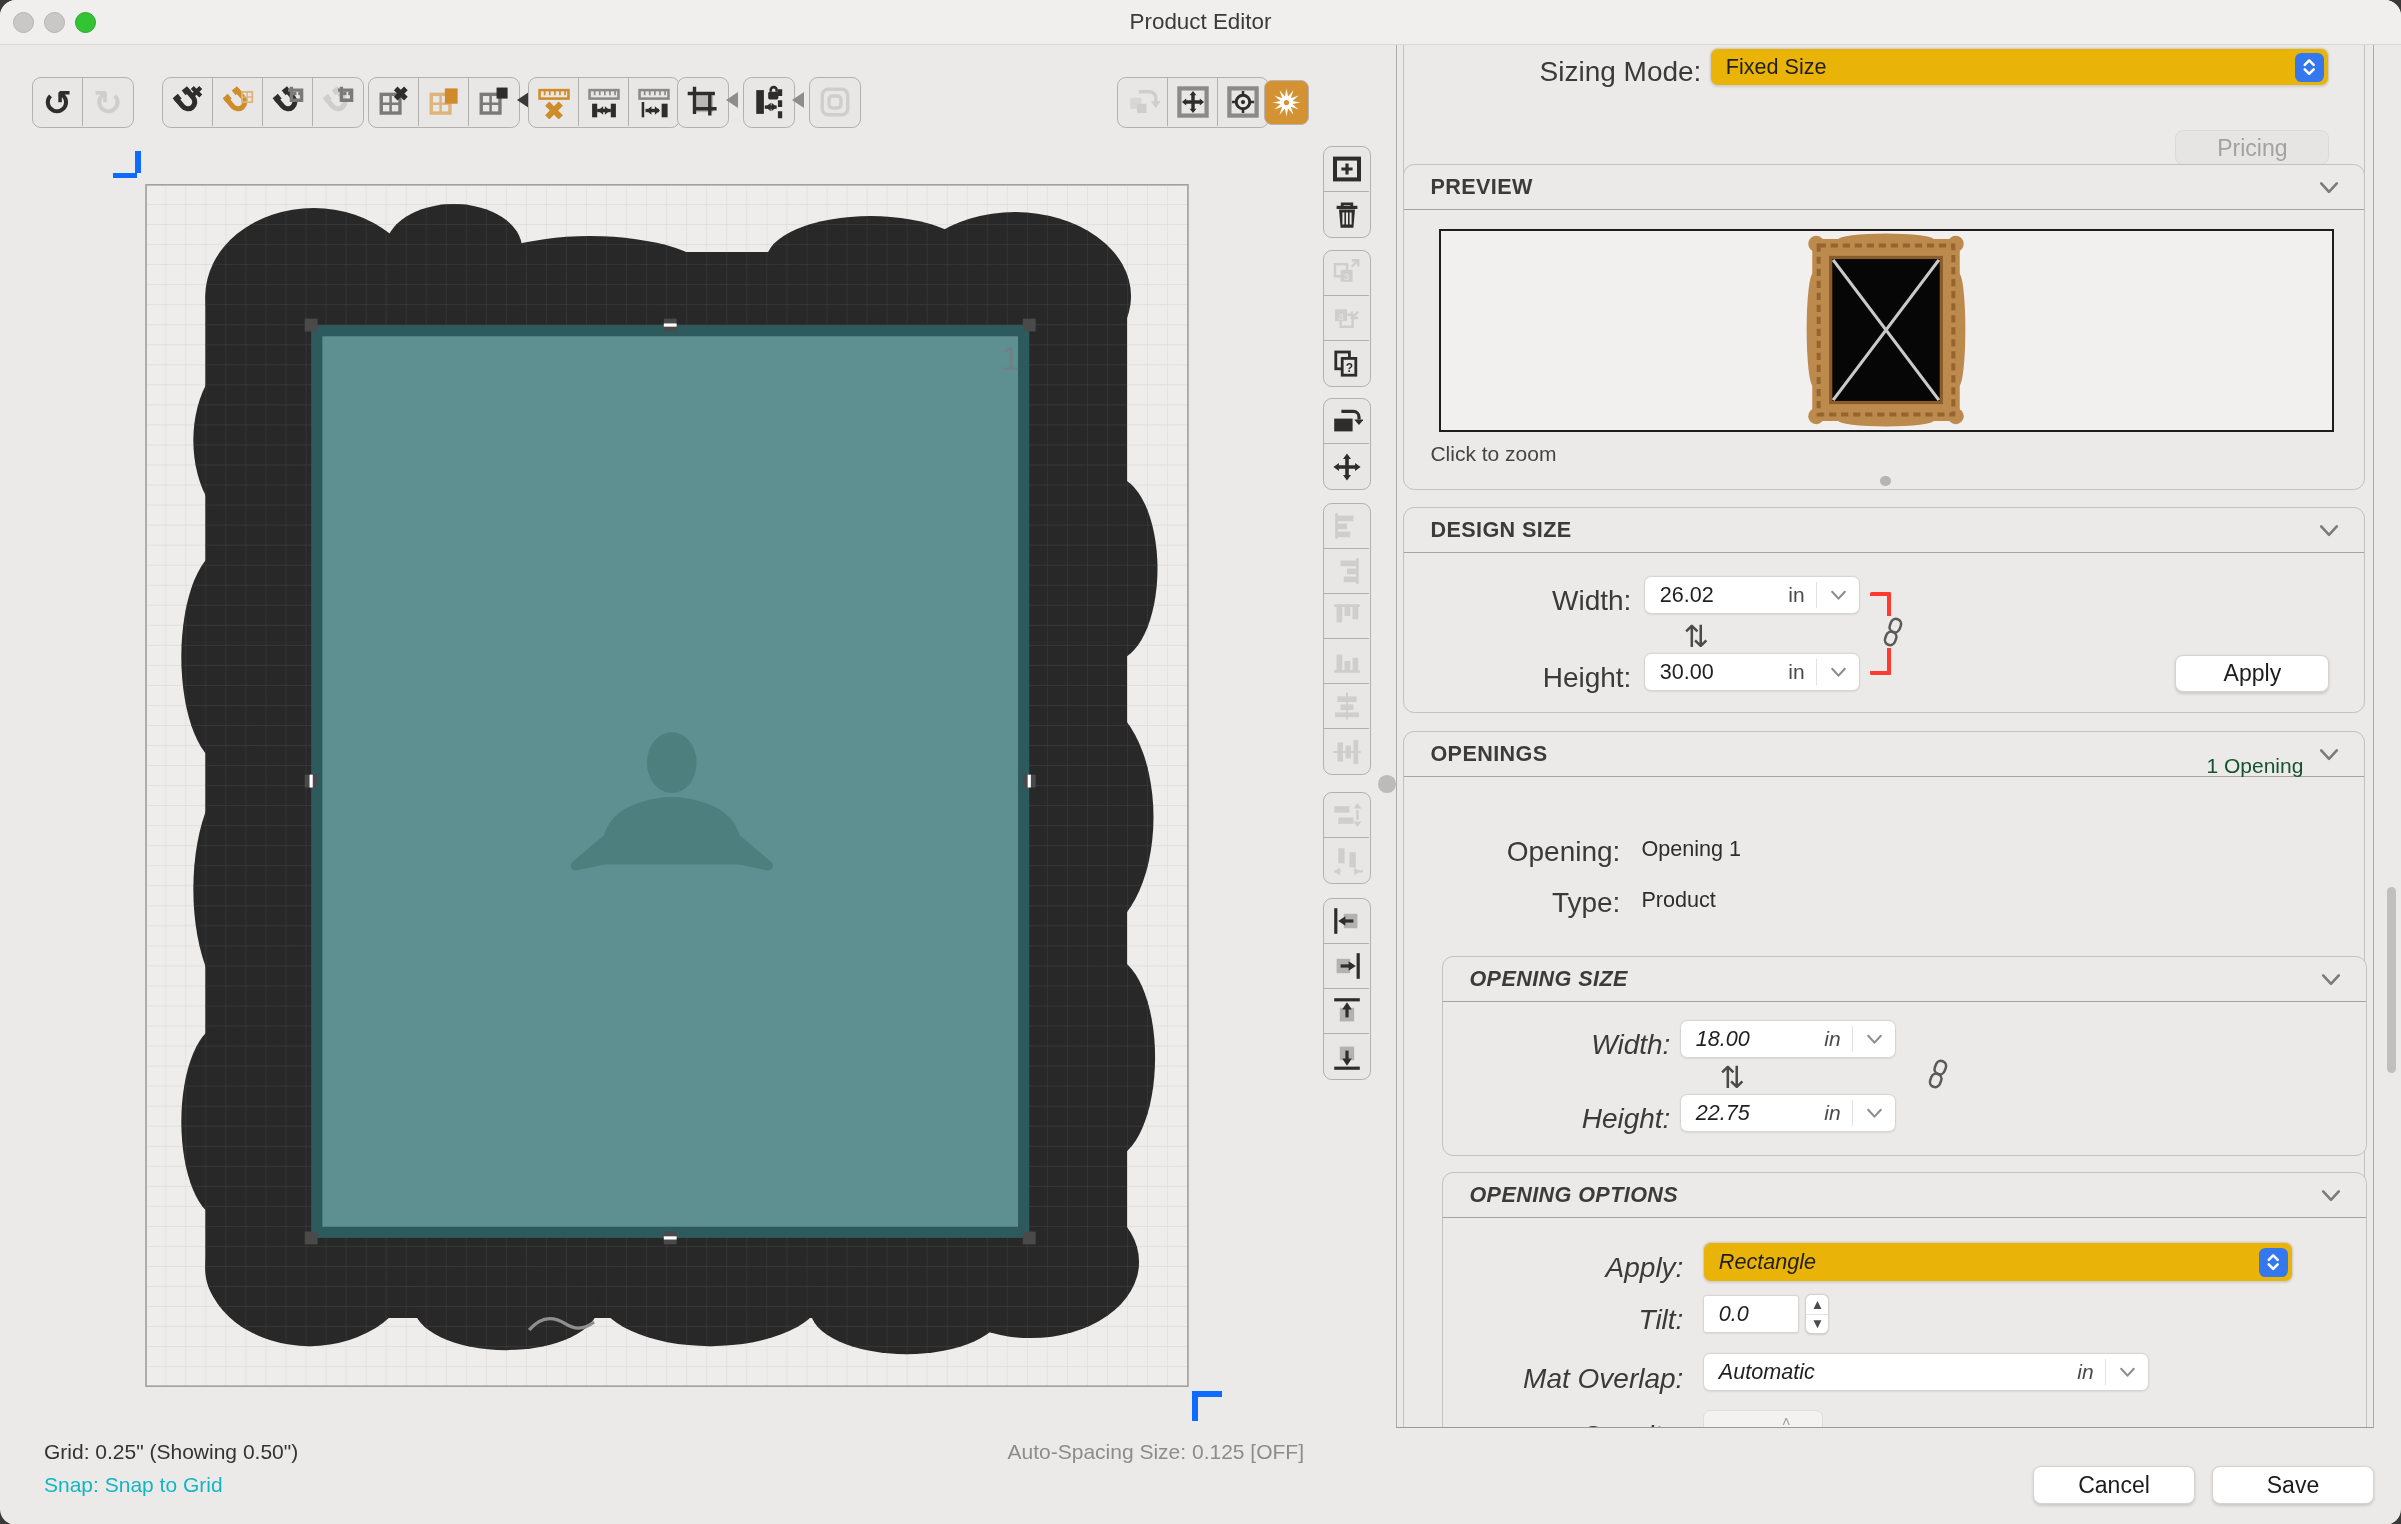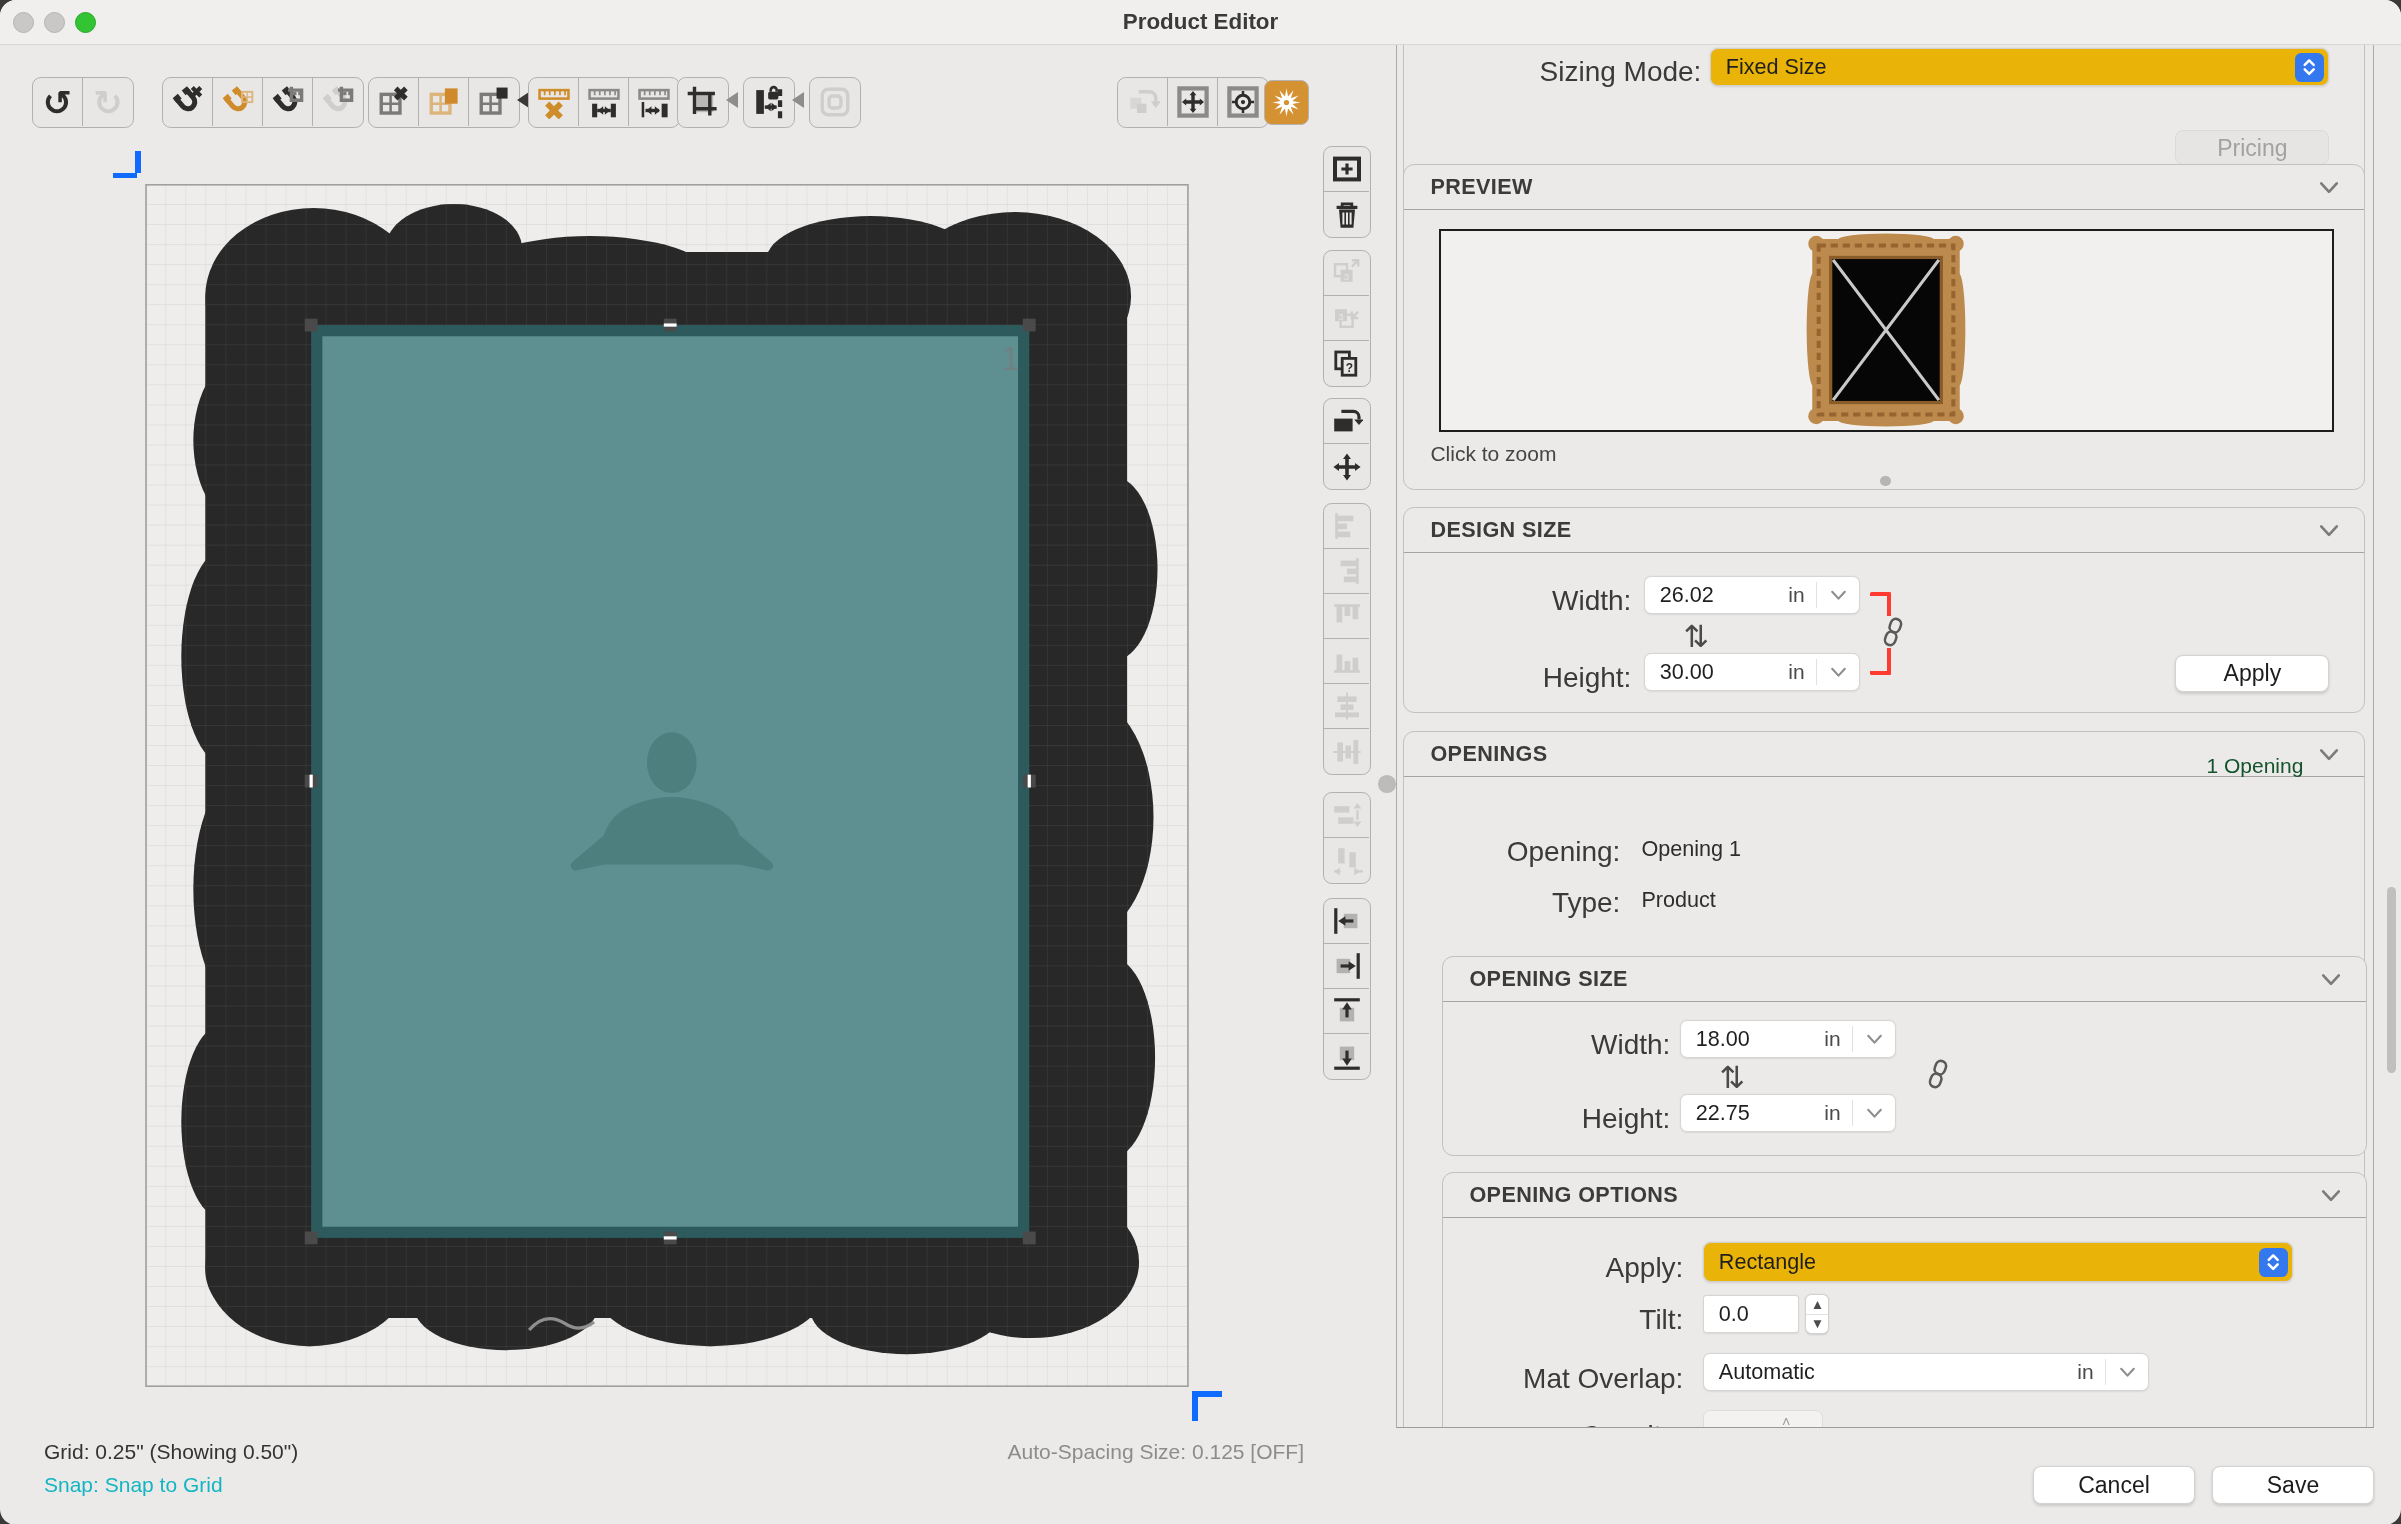--- a/index.html
+++ b/index.html
@@ -5,21 +5,21 @@
   * { margin:0; padding:0; box-sizing:border-box; }
   html,body { width:2401px; height:1525px; background:#3a3a3a; font-family:"Liberation Sans","DejaVu Sans",sans-serif; overflow:hidden; }
   .window { position:absolute; left:0; top:0; width:2401px; height:1525px; background:#eceae9; border-radius:16px; overflow:hidden; }
 
   
   .titlebar { position:absolute; left:0; top:0; width:100%; height:45px; background:#f0efed; border-bottom:1.6px solid #d8d7d5; }
   .tl { position:absolute; top:12px; width:21px; height:21px; border-radius:50%; }
   .tl.close   { left:13px;  background:#c9c8c7; border:0.8px solid #b3b2b1; }
   .tl.minimize{ left:44px;  background:#c9c8c7; border:0.8px solid #b3b2b1; }
   .tl.zoom    { left:75px;  background:#32c432; border:0.8px solid #27a527; }
-  .wtitle { position:absolute; left:0; right:0; top:0; height:45px; line-height:43px; text-align:center; font-size:22.4px; font-weight:700; color:#3a3a3a; }
+  .wtitle { position:absolute; left:0; right:0; top:0; height:45px; line-height:43px; text-align:center; font-size:22.4px; font-weight:400; color:#3a3a3a; }
 
   
   .tbgroup { position:absolute; top:77px; height:51px; display:flex; background:#e8e7e5; border:1.6px solid #b2b1b0; border-radius:8.8px; overflow:visible; }
   .tbtn { width:50px; height:48px; display:flex; align-items:center; justify-content:center; position:relative; border-right:1.6px solid #b2b1b0; }
   .tbtn:last-child { border-right:none; }
   .tbtn svg { width:34px; height:34px; }
   .ticon { display:flex; align-items:center; justify-content:center; }
   .dark { color:#2e2d2c; } .dis { color:#cfcecd; } .org { color:#cf8c2a; }
   .glyph { font-size:35px; font-weight:700; line-height:1; }
   .flyout::after { content:""; position:absolute; right:-9.6px; top:14.4px; border-top:8.8px solid transparent; border-bottom:8.8px solid transparent; border-right:12px solid #8e8d8c; }
@@ -40,21 +40,21 @@
   .splitdot { position:absolute; left:1378px; top:775px; width:17.6px; height:17.6px; border-radius:50%; background:#bcbbba; }
 
   
   .panel { position:absolute; left:1396px; top:45px; width:978px; height:1383px; border-left:1.6px solid #acaba9; border-right:1.6px solid #acaba9; border-bottom:1.6px solid #9b9a98; overflow:hidden; background:#ebeae8; }
   .card { position:absolute; left:6.4px; width:962px; background:#ebeae8; border:1.6px solid #c2c1bf; border-radius:11.2px; }
   .card-hd { position:relative; height:45px; border-bottom:1.6px solid #a5a4a2; }
   .card-hd .ct { position:absolute; left:26px; top:0; line-height:43px; font-size:21.6px; font-weight:700; color:#3b3b3b; letter-spacing:0.4px; }
   .card-hd .chev { position:absolute; right:22.4px; top:10.4px; width:26px; height:26px; color:#7c7b7a; }
   .card-hd .chev svg { width:26px; height:26px; }
   .hd-badge { position:absolute; right:61px; top:12px; line-height:43px; font-size:21px; color:#14532d; }
-  .ncard { position:absolute; left:38px; width:925px; background:#ebeae8; border:1.6px solid #c2c1bf; border-radius:11.2px; }
+  .ncard { position:absolute; left:38px; width:925px; background:#ebeae8; border:1.6px solid #c2c1bf; border-radius:11.2px;font-style:italic; }
 
   .flabel { position:absolute; font-size:28px; color:#3a3a3a; text-align:right; }
   .fvalue { position:absolute; font-size:21.6px; color:#2d2d2d; }
   .field { position:absolute; background:#ffffff; border:0.8px solid #d6d5d3; border-radius:7.2px; box-shadow:0 0.8px 1.6px rgba(0,0,0,.08); display:flex; align-items:center; }
   .field .val { flex:1; padding-left:14.4px; font-size:21.6px; color:#1f1f1f; }
   .field .unit { font-size:21px; color:#4a4a4a; padding-right:11.2px; }
   .field .fdiv { width:1.6px; height:70%; background:#e2e1e0; }
   .field .fchev { width:42px; display:flex; align-items:center; justify-content:center; color:#8e8d8c; }
   .field .fchev svg { width:21px; height:21px; }
   .popup { position:absolute; background:#eab308; border:0.8px solid #d2d1d0; border-radius:8px; box-shadow:0 0.8px 2.4px rgba(0,0,0,.12); display:flex; align-items:center; }

